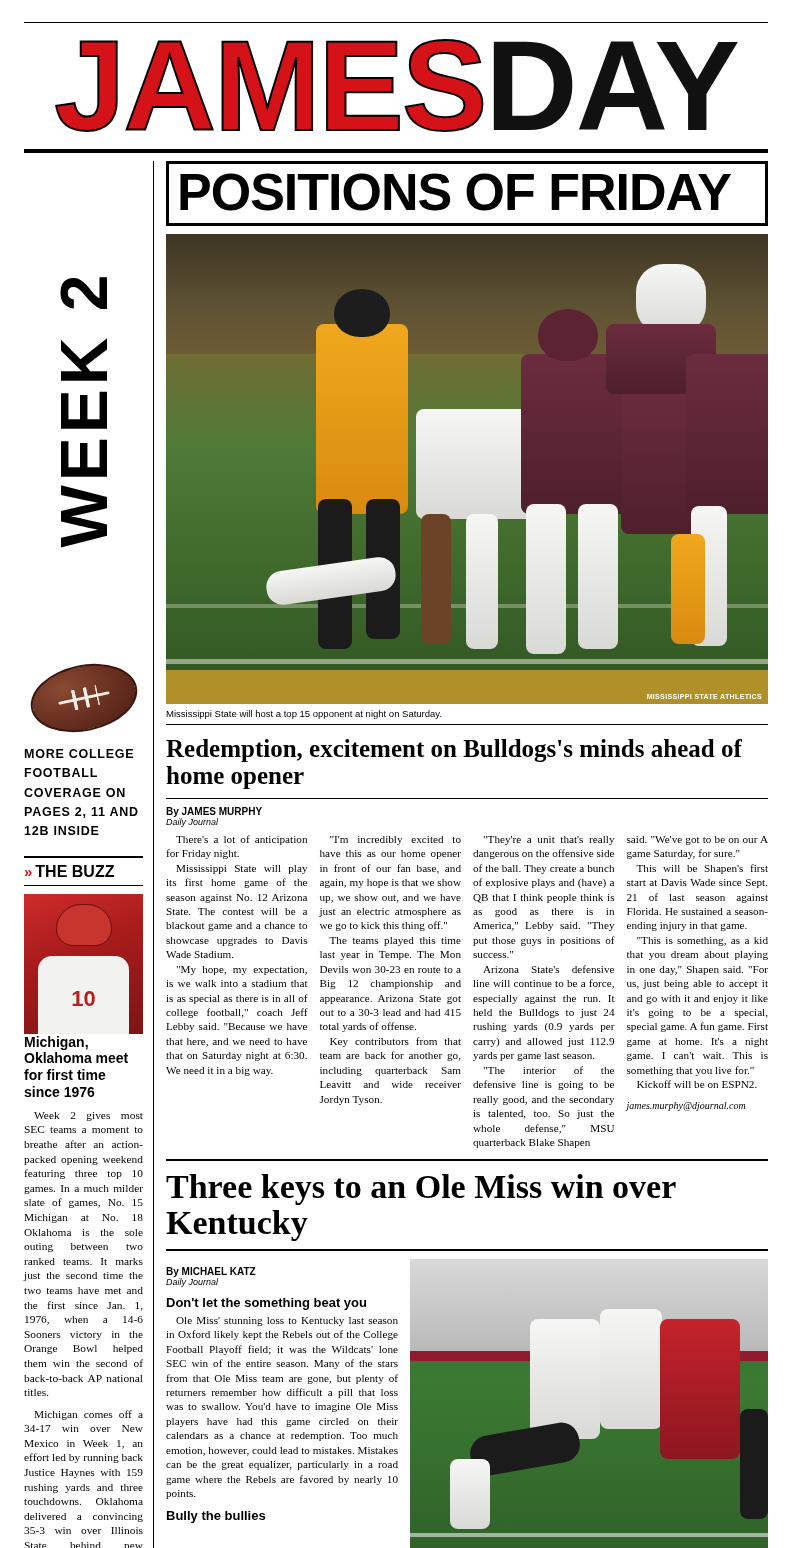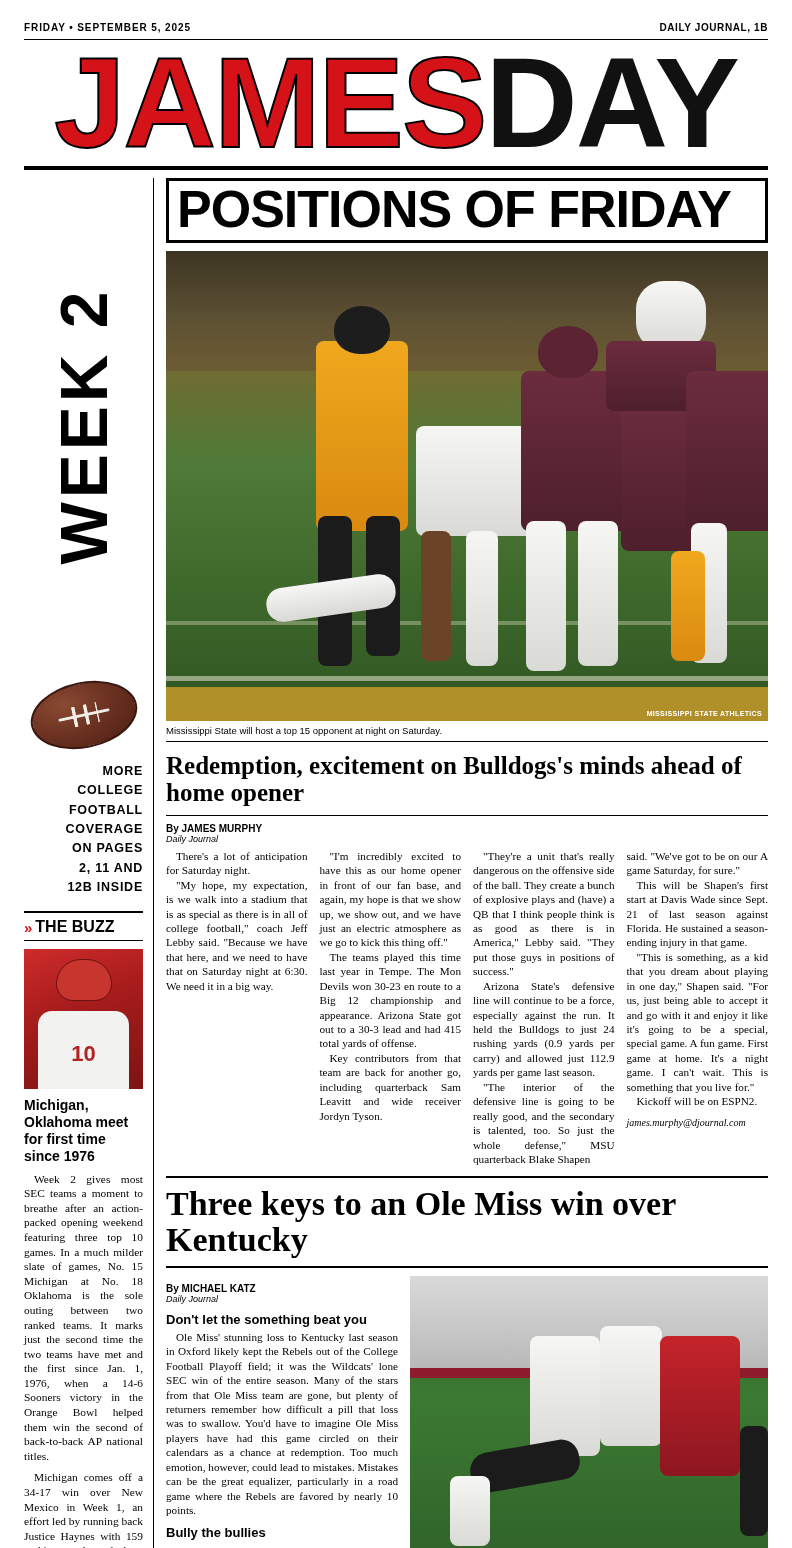--- a/index.html
+++ b/index.html
@@ -80,21 +80,21 @@
     content:""; position:absolute; left:38px; right:38px; top:50%;
     height:20px; transform:translateY(-50%);
     background:
       linear-gradient(to right, transparent 0 3px,#f3efe8 3px 6px, transparent 6px 12px),
       linear-gradient(to right, transparent 0 3px,#f3efe8 3px 6px, transparent 6px 12px);
     background-size:12px 100%;
   }
   .more-cov {
     font-family:"Liberation Sans", sans-serif;
     font-weight:700; font-size:12.5px; letter-spacing:.06em;
-    text-align:right; line-height:1.55; margin-top:14px;margin-left:36px;
+    text-align:left; line-height:1.55; margin-top:14px;
   }
   .buzz-head {
     display:flex; align-items:center; gap:5px;
     font-family:"Liberation Sans", sans-serif;
     font-weight:700; font-size:16px;
     border-top:2px solid #000; border-bottom:1.5px solid #000;
     margin-top:14px; padding:5px 0 4px 0;
   }
   .buzz-head .chev { color:#d41217; font-size:15px; letter-spacing:-2px; }
   .buzz-photo {
@@ -109,21 +109,21 @@
   .buzz-photo .jersey {
     position:absolute; bottom:0; left:14px; right:14px; height:78px;
     background:#f2f2f0; border-radius:14px 14px 0 0;
   }
   .buzz-photo .num {
     position:absolute; bottom:22px; left:50%; transform:translateX(-50%);
     font-family:"Liberation Sans", sans-serif; font-weight:700; font-size:22px; color:#b32222;text-align:center;
   }
   .buzz-title {
     font-family:"Liberation Sans", sans-serif; font-weight:700;
-    font-size:14px; line-height:1.2; margin-top:8px;
+    font-size:14px; line-height:1.2; margin-top:0;
   }
   .rail-p { font-size:11.4px; line-height:1.28; text-align:justify; margin-top:7px; text-indent:10px; }
 
   
   .hl-box { border:3px solid #000; padding:2px 8px 4px 8px; }
   .headline-main {
     font-family:"Liberation Sans", sans-serif;
     font-weight:700;
     font-size:52px;
     letter-spacing:-1px;
@@ -196,24 +196,20 @@
     font-family:"Liberation Sans", sans-serif; font-size:9.3px;
     display:flex; justify-content:space-between; align-items:flex-start;
     padding:4px 0 5px 0; border-bottom:1.5px solid #000; gap:10px;
   }
 </style>
 </head>
 <body>
 
 <div class="page">
 
-  <div class="dateline">
-    <div class="left">FRIDAY • SEPTEMBER 5, 2025</div>
-    <div class="right">DAILY JOURNAL, 1B</div>
-  </div>
   <div class="rule-thin"></div>
 
   <div class="masthead">
     <div class="word"><span>JAMES</span><span class="blk">DAY</span></div>
   </div>
   <div class="rule-thick"></div>
 
   <div class="content">
 
     <div class="leftrail">
@@ -288,21 +284,22 @@
 
       <div class="cutline">Mississippi State will host a top 15 opponent at night on Saturday.</div>
 
       <div class="subhead">Redemption, excitement on Bulldogs's minds ahead of home opener</div>
 
       <div class="byline">By JAMES MURPHY</div>
       <div class="byline-sub">Daily Journal</div>
 
       <div class="cols4">
         <div class="col">
-          <p>There's a lot of anticipation for Saturday night.</p>
+          <p>There's a lot of anticipation for Friday night.</p>
+          <p>Mississippi State will play its first home game of the season against No. 12 Arizona State. The contest will be a blackout game and a chance to showcase upgrades to Davis Wade Stadium.</p>
           <p>"My hope, my expectation, is we walk into a stadium that is as special as there is in all of college football," coach Jeff Lebby said. "Because we have that here, and we need to have that on Saturday night at 6:30. We need it in a big way.</p>
         </div>
         <div class="col">
           <p>"I'm incredibly excited to have this as our home opener in front of our fan base, and again, my hope is that we show up, we show out, and we have just an electric atmosphere as we go to kick this thing off."</p>
           <p>The teams played this time last year in Tempe. The Mon Devils won 30-23 en route to a Big 12 championship and appearance. Arizona State got out to a 30-3 lead and had 415 total yards of offense.</p>
           <p>Key contributors from that team are back for another go, including quarterback Sam Leavitt and wide receiver Jordyn Tyson.</p>
         </div>
         <div class="col">
           <p>"They're a unit that's really dangerous on the offensive side of the ball. They create a bunch of explosive plays and (have) a QB that I think people think is as good as there is in America," Lebby said. "They put those guys in positions of success."</p>
           <p>Arizona State's defensive line will continue to be a force, especially against the run. It held the Bulldogs to just 24 rushing yards (0.9 yards per carry) and allowed just 112.9 yards per game last season.</p>

